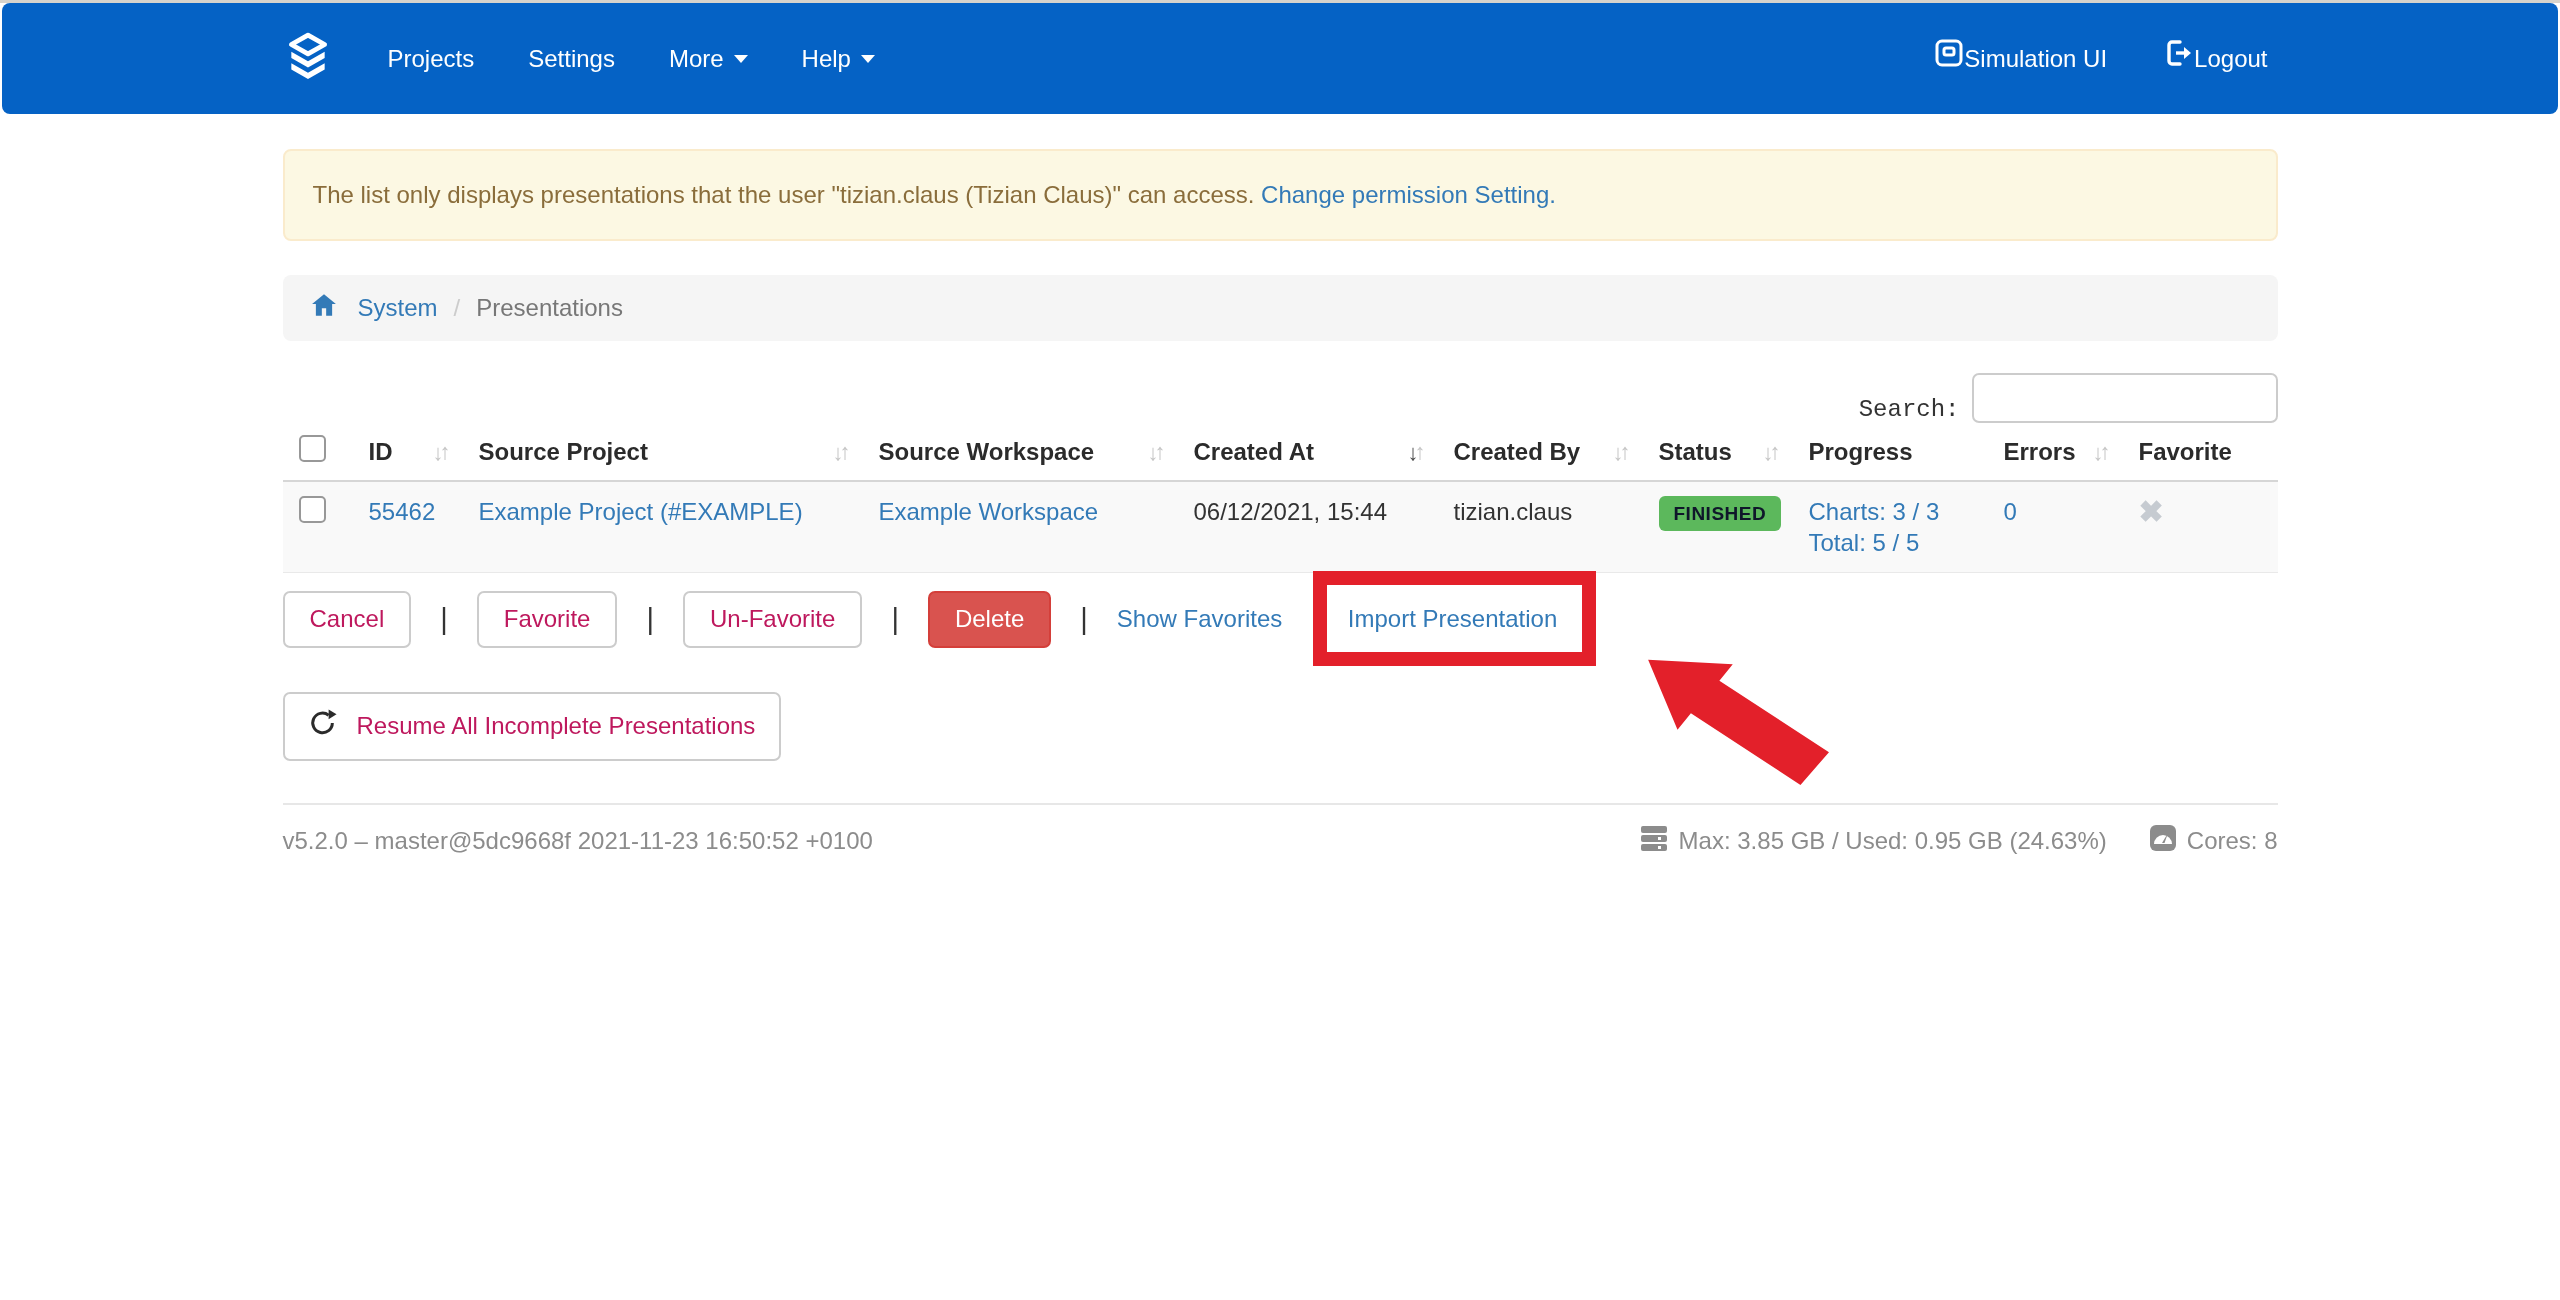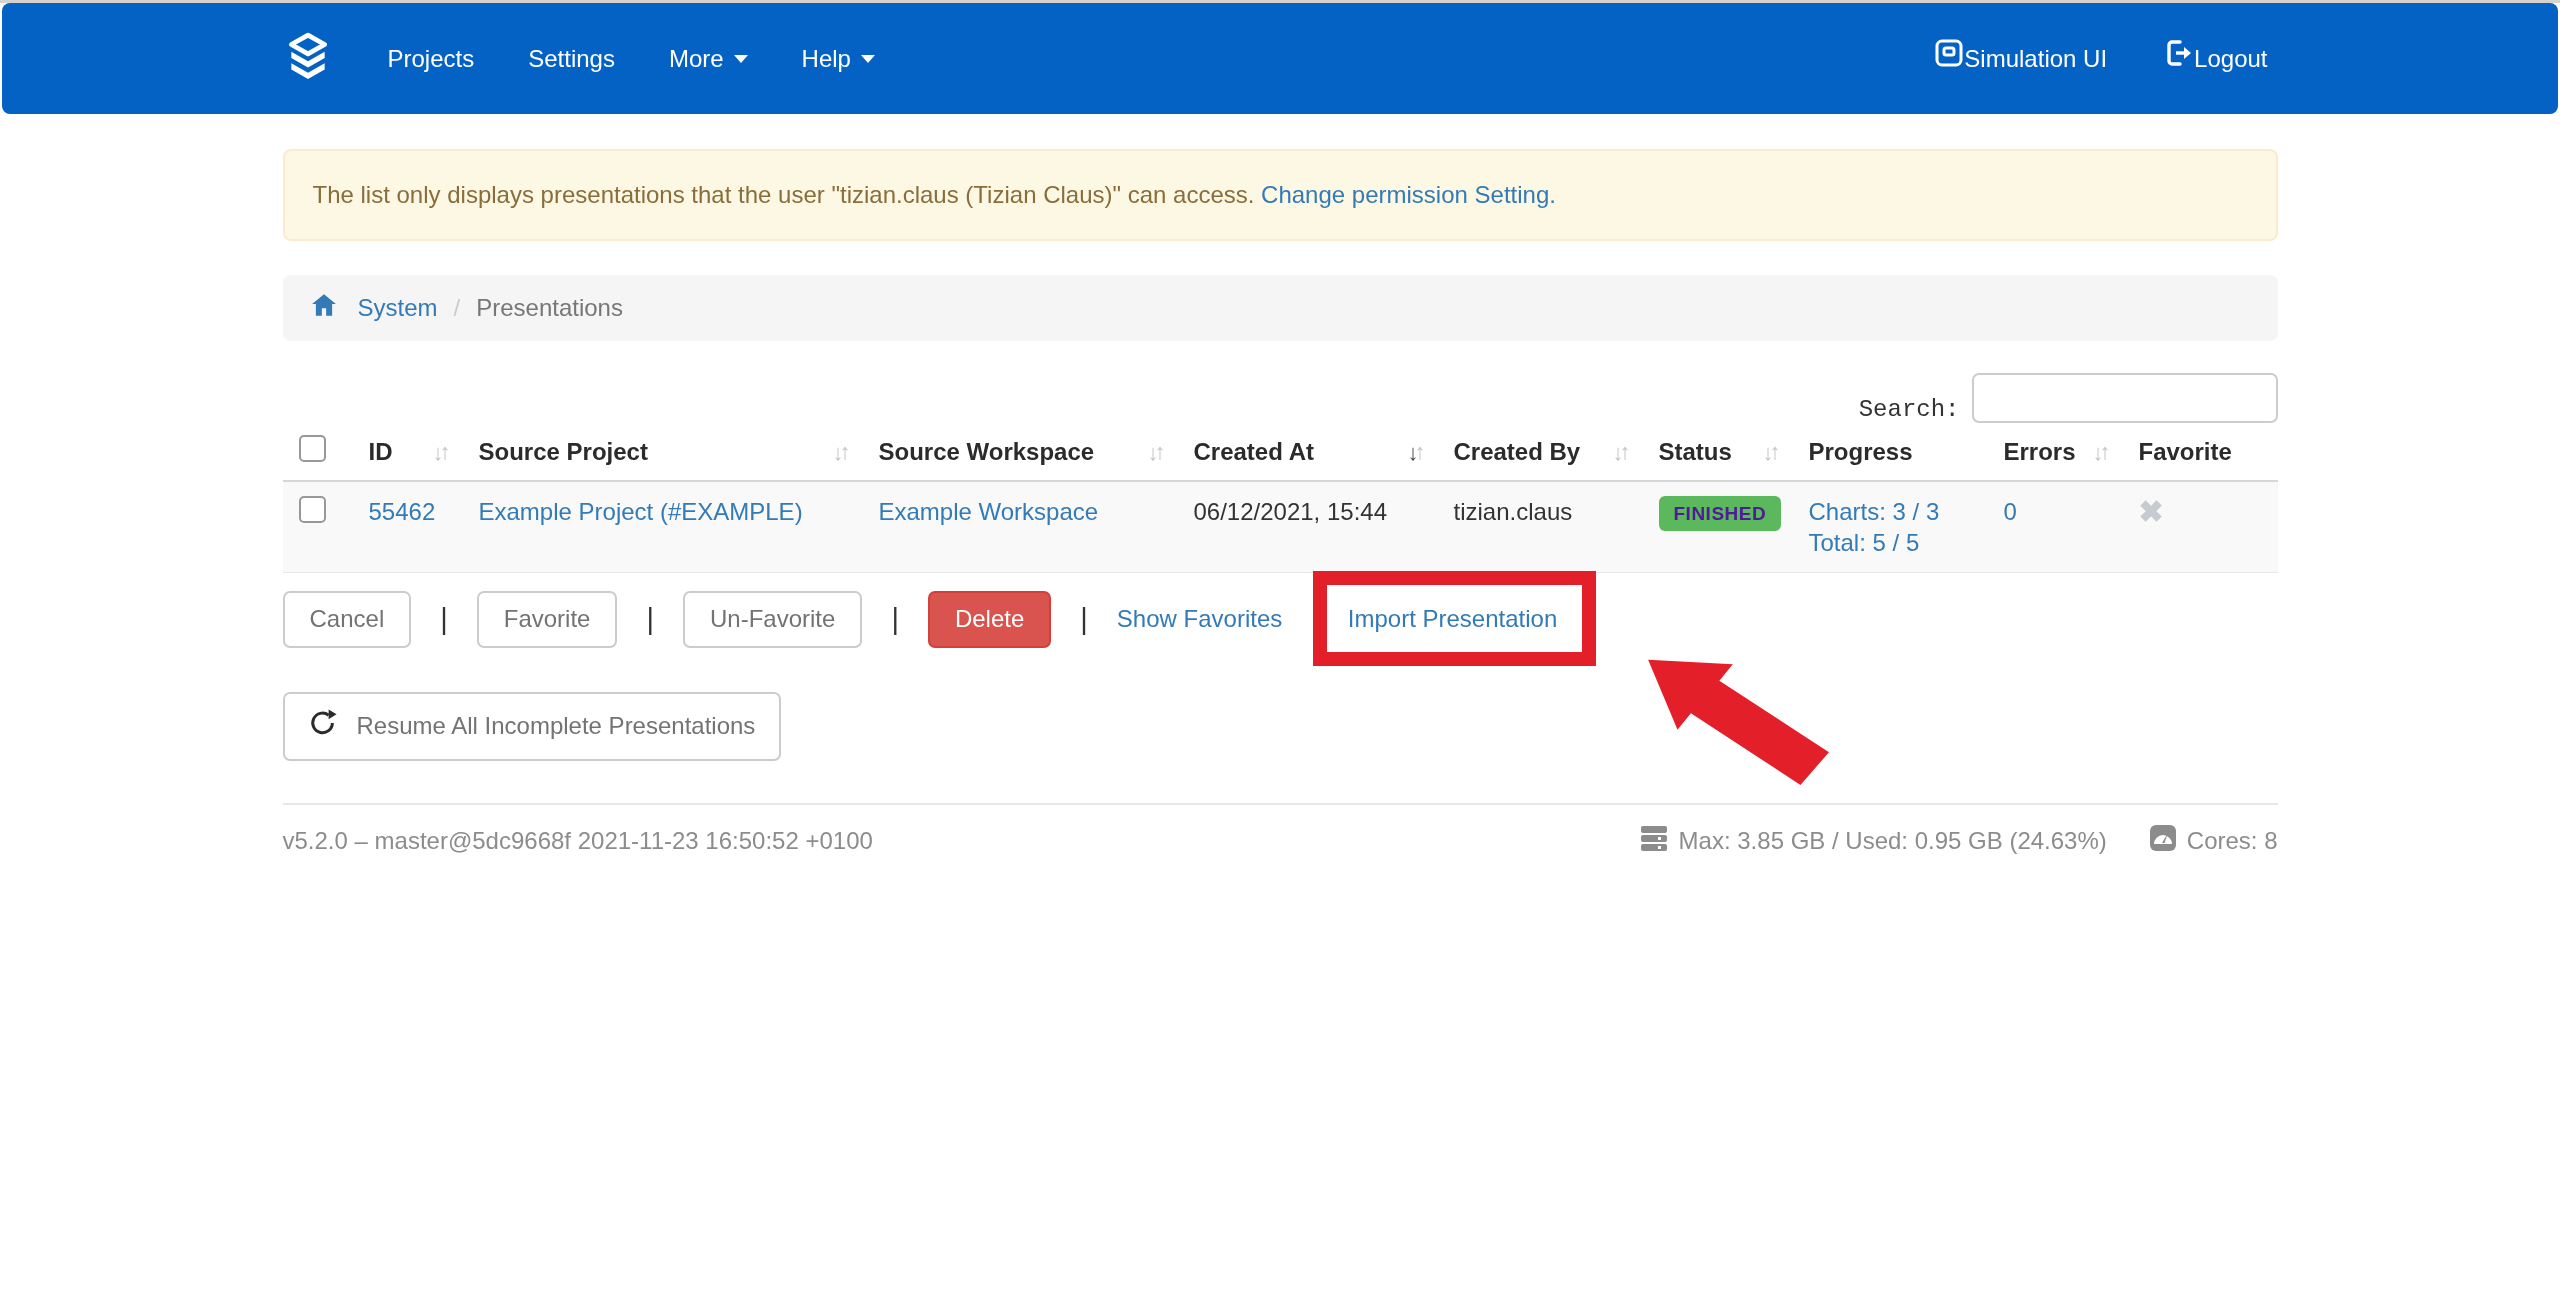--- a/index.html
+++ b/index.html
@@ -52,27 +52,27 @@
   table{margin-top:26px;border-collapse:collapse;table-layout:fixed;width:1995px;font-size:24px;}
   th{ text-align:left;font-weight:700;padding:12px 16px;border-bottom:2px solid #d6d6d6;color:#2b2b2b;}
   td{padding:14px 16px;vertical-align:top;line-height:31px;border-bottom:1px solid #e9e9e9;}
   tbody tr{background:#f9f9f9;}
   .sort{float:right;color:#c6c6c6;font-size:22px;letter-spacing:-4px;margin-top:2px;cursor:pointer;}
   .sort .up{position:relative;top:-1px;}
   .sorted-desc .dn{color:#4d4d4d;}
   input[type=checkbox]{appearance:none;-webkit-appearance:none;width:27px;height:27px;
     border:2px solid #989898;border-radius:5px;background:#fff;margin:0;cursor:pointer;}
   .nowrap{white-space:nowrap;}
-  .badge{display:inline-block;background:var(--badge-green);color:#4c1d95;font-weight:700;
+  .badge{display:inline-block;background:var(--badge-green);color:#0f172a;font-weight:700;
     font-size:19px;letter-spacing:.5px;padding:8px 15px;border-radius:6px;line-height:1;}
   .fav-x{color:#c6cbd1;font-size:30px;font-weight:700;cursor:pointer;line-height:31px;}
 
   
   .actions-row{margin-top:18px;display:flex;align-items:center;}
-  .btn{font-family:inherit;font-size:24px;color:#737373;background:#fff;border:2px solid #ccc;
+  .btn{font-family:inherit;font-size:24px;color:#be185d;background:#fff;border:2px solid #ccc;
     border-radius:7px;padding:12px 25px;cursor:pointer;line-height:1.2;}
   .btn-danger{background:var(--danger-red);border-color:var(--danger-border);color:#fff;}
   .sep{color:#333;font-size:29px;margin:0 29px;}
   .action-link{font-size:24px;}
   .import-wrap{position:relative;display:inline-flex;}
   .red-box{position:absolute;top:-34px;bottom:-33px;left:-35px;right:-39px;
     border:14px solid var(--annotation-red);pointer-events:none;}
 
   .resume-row{margin-top:44px;}
   .btn-resume{display:inline-flex;align-items:center;gap:20px;padding:15px 24px;}

